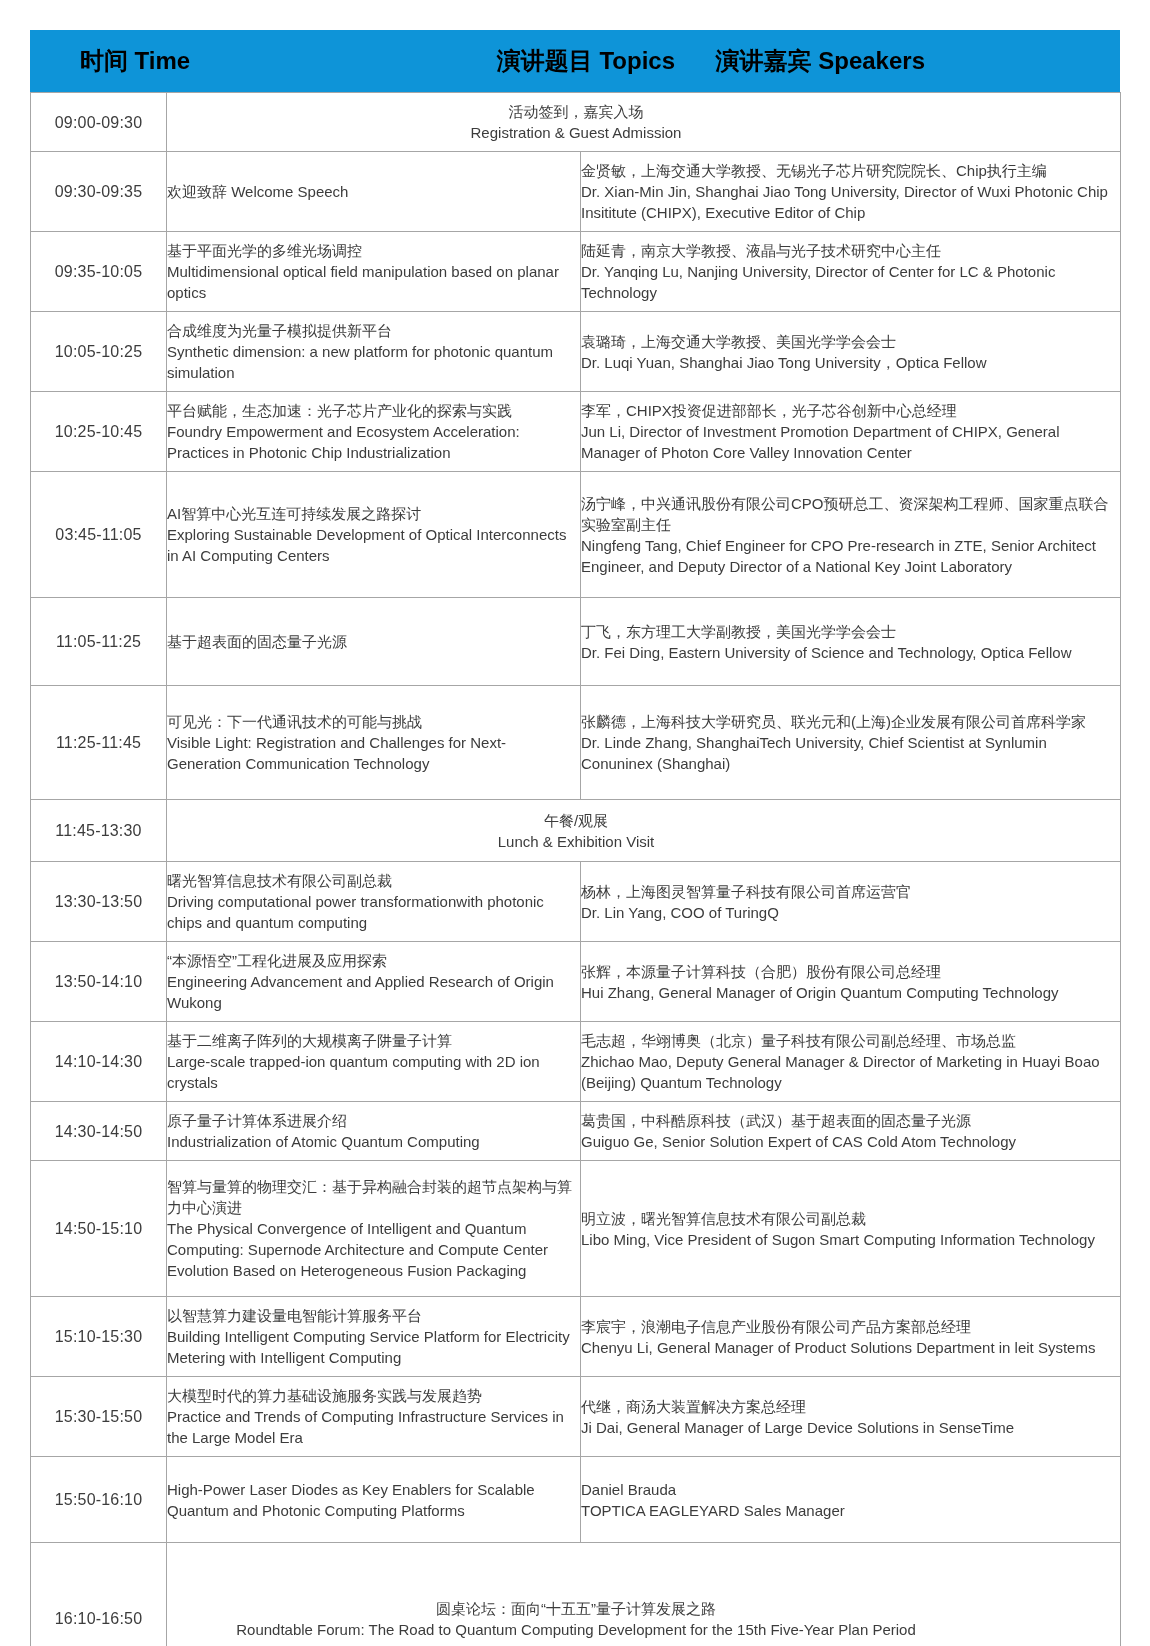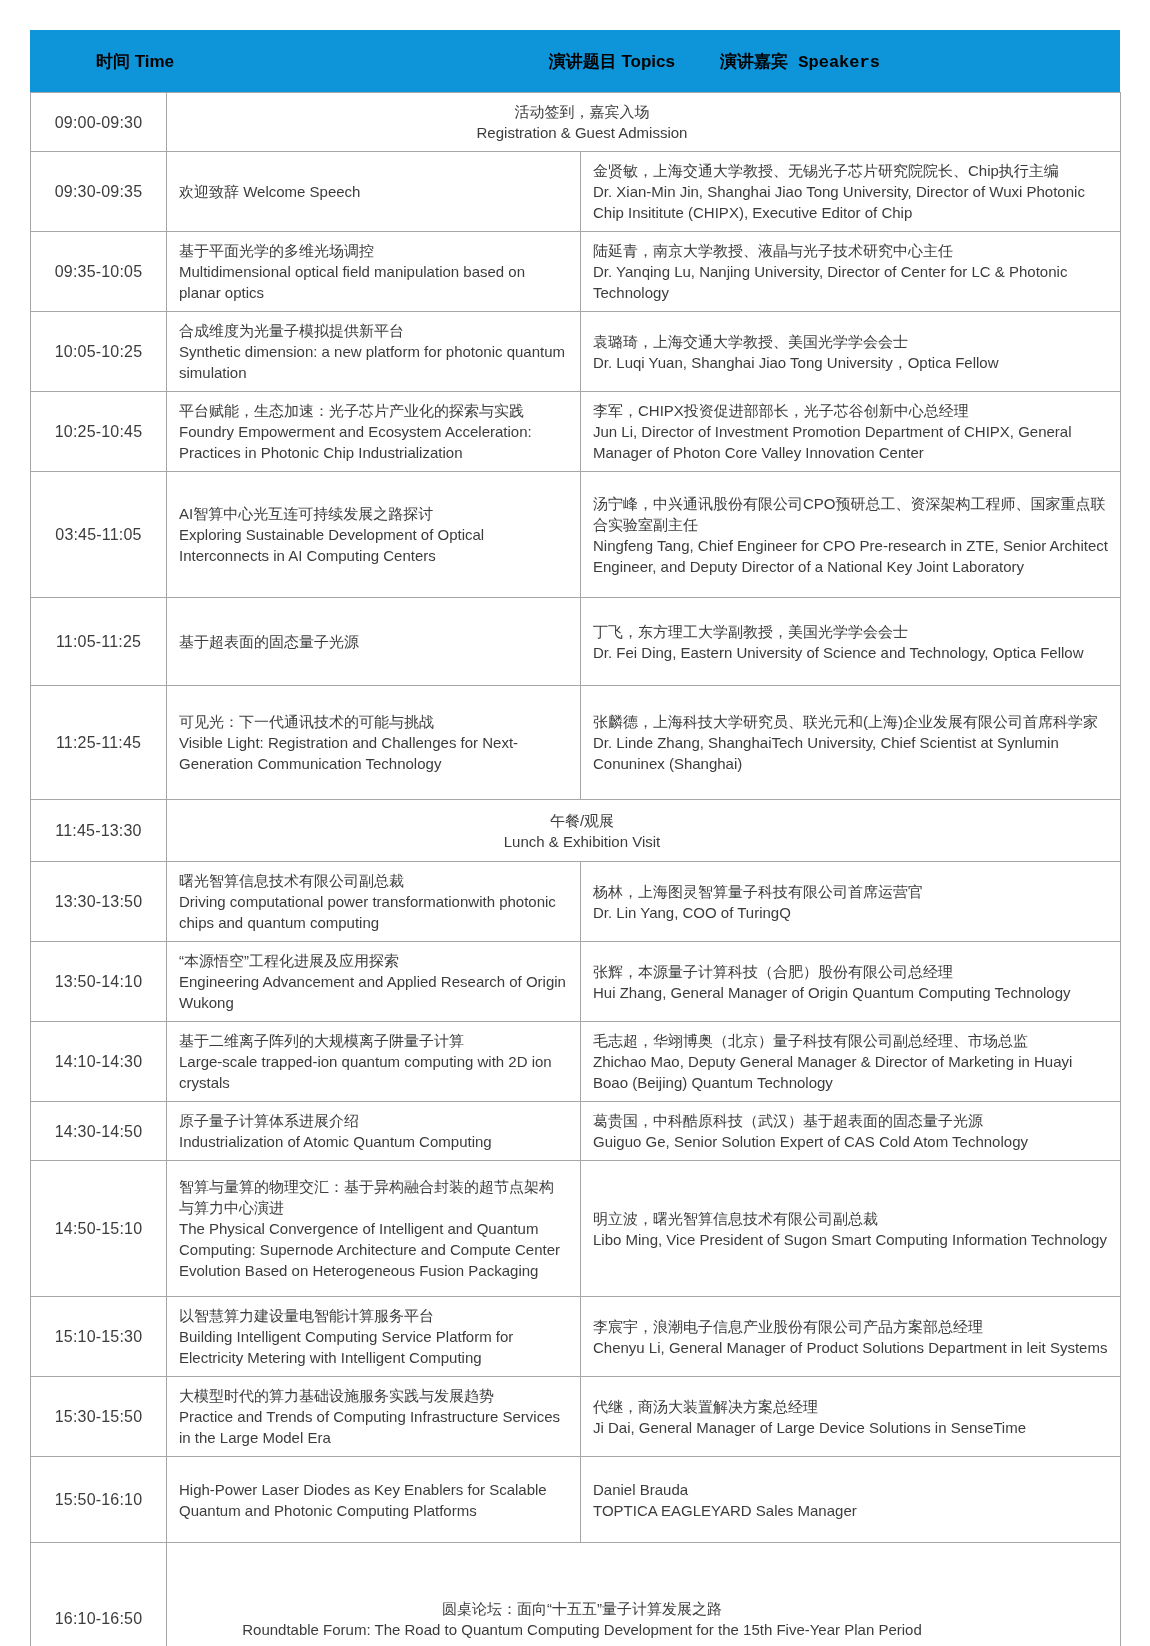--- a/index.html
+++ b/index.html
@@ -14,36 +14,36 @@
     min-height:1646px;
     background:#ffffff;
     color:var(--text);
     font-family:"Liberation Sans","DejaVu Sans",sans-serif;
   }
   .wrap{padding:30px 30px 0 30px;}
   .header-band{
     width:1090px;height:62px;
     background:var(--header-bg);
     display:flex;align-items:center;
-    font-size:17px;font-weight:bold;color:#000000;
+    font-size:24px;font-weight:bold;color:#000000;
   }
   .header-band .h1{width:210px;text-align:center;}
   .header-band .h2{width:435px;text-align:right;}
-  .header-band .h3{width:250px;text-align:center;font-family:Liberation Mono, monospace;}
+  .header-band .h3{width:250px;text-align:right;}
   table{
     width:1090px;
     border-collapse:collapse;
     table-layout:fixed;
   }
   td{
     border:1px solid var(--border);
     font-size:15px;
     line-height:21px;
     vertical-align:middle;
-    padding:8px 12px;
+    padding:8px 0;
     color:var(--text);
   }
   .time-cell{text-align:center;font-size:16px;padding:8px 2px;letter-spacing:.2px;}
   .merged-cell{text-align:center;padding-right:135px;}
   
   tbody tr:nth-child(1){height:56px}
   tbody tr:nth-child(2){height:66px}
   tbody tr:nth-child(3){height:73px}
   tbody tr:nth-child(4){height:70px}
   tbody tr:nth-child(5){height:72px}

